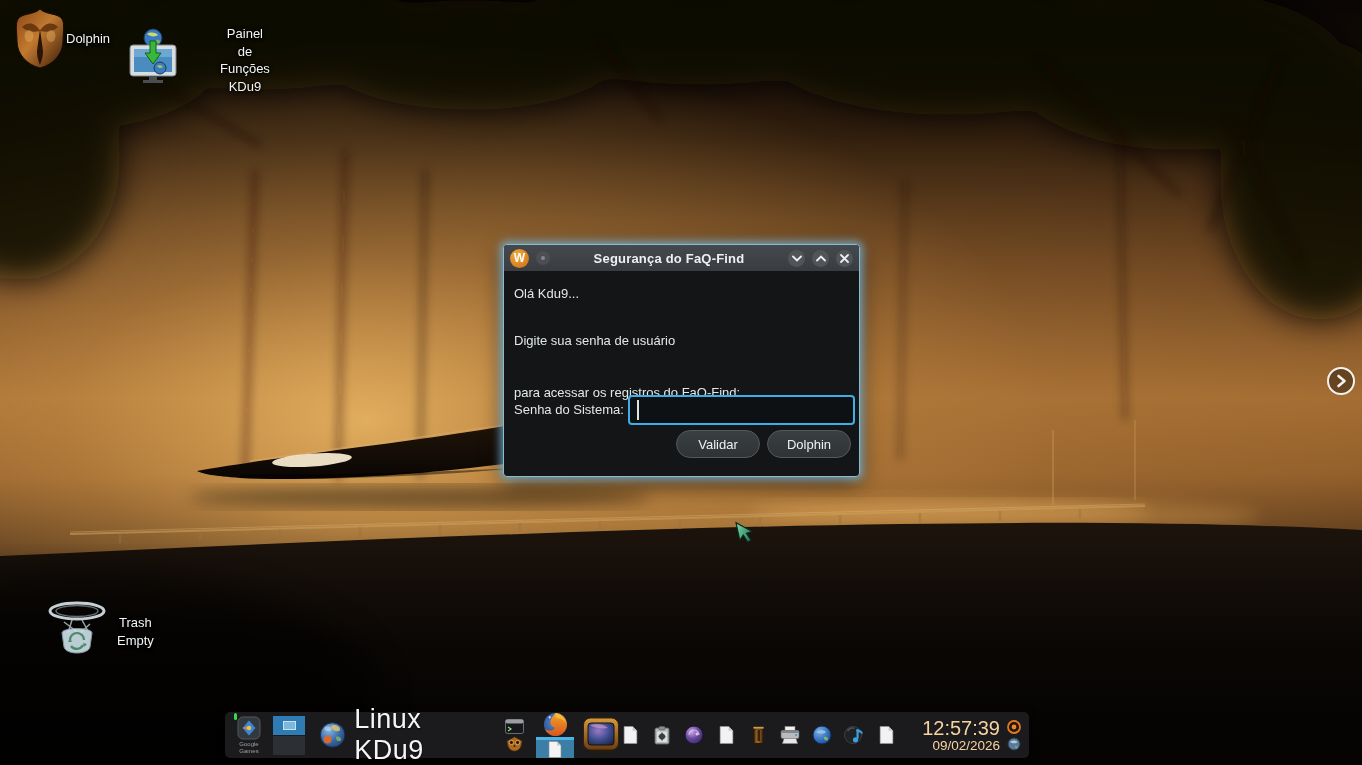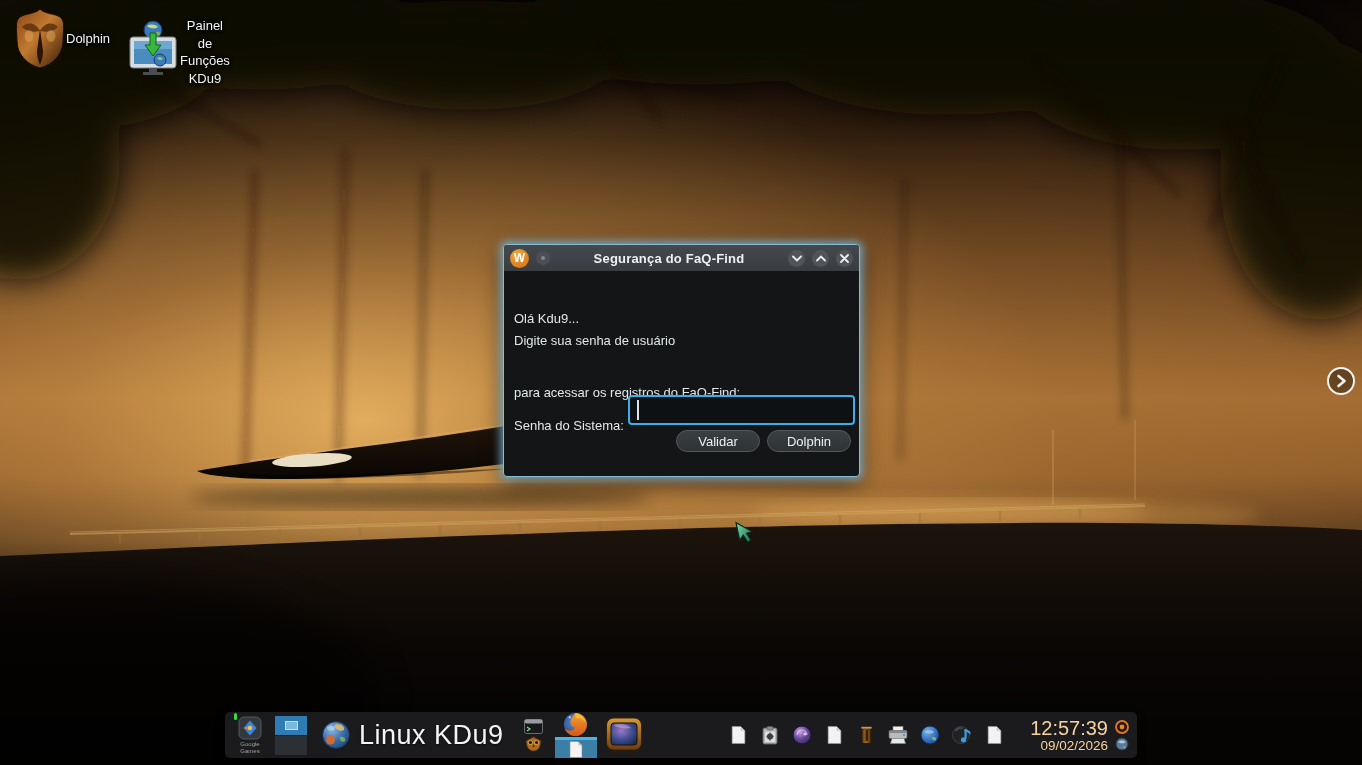--- a/index.html
+++ b/index.html
@@ -23,39 +23,39 @@
   .app-badge{width:19px;height:19px;border-radius:50%;background:radial-gradient(circle at 35% 30%,#f2a93e,#d87f1d 70%,#b8650f);
       color:#fff;font-size:12px;font-weight:bold;display:grid;place-items:center;line-height:1;}
   .pin-btn{width:14px;height:14px;border-radius:50%;background:#4b4f53;display:grid;place-items:center;}
   .pin-btn::after{content:"";width:4px;height:4px;border-radius:50%;background:#83878b;}
   .tb-title{flex:1;text-align:center;color:#eef1f3;font-size:13px;font-weight:bold;letter-spacing:.2px;
       overflow:hidden;white-space:nowrap;}
   .wbtn{width:17px;height:17px;border-radius:50%;background:#515558;display:grid;place-items:center;flex:0 0 auto;}
   .wbtn svg{display:block;}
   .dialog-body{position:relative;height:207px;font-size:13px;color:#e3e7e9;}
   .d-line{position:absolute;left:10px;}
-  .d-line1{top:40px;} .d-line2{top:62px;text-align:center;} .d-line3{top:114px;}
-  .field-label{position:absolute;left:10px;top:140px;line-height:30px;}
+  .d-line1{top:15px;} .d-line2{top:62px;text-align:center;} .d-line3{top:114px;}
+  .field-label{position:absolute;left:10px;top:124px;line-height:30px;}
   .input-wrap{position:absolute;left:124px;top:124px;width:227px;height:30px;}
   .pw-input{width:100%;height:100%;background:#0e1113;border:2px solid #3daee9;border-radius:4px;
       color:#e3e7e9;font-size:13px;padding:0 8px;outline:none;font-family:inherit;}
   .caret{position:absolute;left:9px;top:5px;width:2px;height:20px;background:#dfe3e6;}
   .btn-row{position:absolute;top:159px;right:8px;display:flex;gap:7px;}
-  .dlg-btn{height:22px;min-width:84px;padding:0 16px;background:linear-gradient(#3a3f42,#2f3336);
+  .dlg-btn{height:28px;min-width:84px;padding:0 16px;background:linear-gradient(#3a3f42,#2f3336);
       border:1px solid #54595d;border-radius:16px;color:#eef1f2;font-size:13px;font-family:inherit;}
 
   
   .expander{position:absolute;left:1327px;top:367px;width:28px;height:28px;border:2.5px solid #f2f2f2;
       border-radius:50%;background:rgba(0,0,0,.35);display:grid;place-items:center;}
 
   
   .cursor{position:absolute;left:734px;top:521px;pointer-events:none;}
 
   
-  .taskbar{position:absolute;left:225px;top:712px;width:912px;height:46px;background:#1b1b1d;
+  .taskbar{position:absolute;left:225px;top:712px;width:804px;height:46px;background:#1b1b1d;
       border-radius:5px;display:flex;align-items:center;padding:0 8px;box-shadow:0 2px 8px rgba(0,0,0,.5);}
   .launcher{position:relative;width:30px;display:flex;flex-direction:column;align-items:center;margin-left:2px;}
   .launch-dot{position:absolute;left:-1px;top:-3px;width:3px;height:7px;border-radius:2px;background:#39d94f;}
   .launcher-label{margin-top:1px;width:28px;font-size:6px;line-height:1.1;color:#9aa0a4;text-align:center;}
   .pager{margin-left:10px;width:32px;display:flex;flex-direction:column;gap:1px;}
   .pager-cell{width:32px;height:19px;background:#2c2f33;display:grid;place-items:center;}
   .pager-cell.active{background:#2f7cb5;}
   .pager-win{width:13px;height:9px;background:#7db8dc;border:1px solid #c4e2f2;}
   .panel-globe{margin-left:14px;}
   .panel-title{margin-left:8px;font-size:27px;color:#f4f5f9;letter-spacing:.5px;text-shadow:0 1px 2px rgba(0,0,0,.6);}
@@ -182,39 +182,54 @@
         <path d="M26,2 C20,8 8,6 4,12 C1,17 3,26 3,34 C3,48 14,58 26,61 C38,58 49,48 49,34 C49,26 51,17 48,12 C44,6 32,8 26,2 Z" fill="url(#dg)" stroke="#1a0c04" stroke-width="1"></path>
         <path d="M8,20 C14,14 22,16 26,24 C30,16 38,14 44,20 C40,24 34,26 26,24 C18,26 12,24 8,20 Z" fill="#5a2c0c" opacity="0.8"></path>
         <path d="M26,22 L23,44 C23,51 25,55 26,58 C27,55 29,51 29,44 Z" fill="#2a1408"></path>
         <ellipse cx="15" cy="29" rx="4.5" ry="6" fill="#e8b060" opacity="0.45"></ellipse>
         <ellipse cx="37" cy="29" rx="4.5" ry="6" fill="#e8b060" opacity="0.45"></ellipse>
       </svg>
     </div>
     <div class="di-label">Dolphin</div>
   </div>
 
-  <div class="desk-icon" style="left:126px;top:13px;">
+  <div class="desk-icon" style="left:126px;top:21px;gap:40px;">
     <div class="di-img">
       <svg width="54" height="62" viewBox="0 0 54 62">
         <circle cx="27" cy="10" r="9" fill="#3a7ac0" stroke="#1a3a60"></circle>
         <path d="M21,6 C24,4 29,4 32,7 C30,9 24,9 21,6 Z" fill="#c8dc70"></path>
         <path d="M30,12 C33,11 35,13 34,15 C31,16 29,14 30,12 Z" fill="#7ab060"></path>
         <rect x="4" y="17" width="46" height="31" rx="3" fill="#d8dde0" stroke="#7a8084"></rect>
         <rect x="8" y="21" width="38" height="23" fill="#4a8cc0"></rect>
         <rect x="8" y="21" width="38" height="8" fill="#7ab4dc" opacity="0.7"></rect>
         <path d="M24,13 L30,13 L30,25 L35,25 L27,36 L19,25 L24,25 Z" fill="#38b838" stroke="#156015"></path>
         <circle cx="34" cy="40" r="6" fill="#3a7ac0" stroke="#1a3a60"></circle>
         <path d="M31,38 C33,36 36,37 37,39 C35,41 32,40 31,38 Z" fill="#9ac860"></path>
         <path d="M23,48 h8 v4 h6 v3 h-20 v-3 h6 z" fill="#4a4e52"></path>
       </svg>
     </div>
     <div class="di-label">Painel de
 Funções KDu9</div>
   </div>
 
+  <div class="desk-icon" style="left:37px;top:598px;">
+    <div class="di-img">
+      <svg width="80" height="64" viewBox="0 0 80 64">
+        <ellipse cx="40" cy="13" rx="27" ry="8" fill="none" stroke="#dce6ea" stroke-width="3" opacity="0.9"></ellipse>
+        <ellipse cx="40" cy="13" rx="21" ry="5.5" fill="none" stroke="#9cb2bc" stroke-width="1.5" opacity="0.6"></ellipse>
+        <path d="M27,24 L39,33 M35,22 L31,35 M45,22 L51,33 M53,26 L43,35" stroke="#aebec6" stroke-width="1.5" opacity="0.85" fill="none"></path>
+        <path d="M25,35 C25,29 55,29 55,35 L53,49 C51,57 29,57 27,49 Z" fill="#cfe2ea" opacity="0.9" stroke="#8fa5b0"></path>
+        <path d="M33,42 a7,7 0 0 1 14,0" stroke="#4a8a6a" stroke-width="2.2" fill="none"></path>
+        <path d="M46,47 a7,7 0 0 1 -12,1" stroke="#4a8a6a" stroke-width="2.2" fill="none"></path>
+        <path d="M33,40 l-2,4 l4,0 z M47,49 l3,-3 l-4,-1 z" fill="#4a8a6a"></path>
+      </svg>
+    </div>
+    <div class="di-label">Trash
+Empty</div>
+  </div>
 
   <div class="dialog">
     <div class="titlebar">
       <span class="app-badge">
           <span>W</span>
         </span>
       <span class="pin-btn"></span>
       <span class="tb-title">Segurança do FaQ-Find</span>
       <span class="wbtn">
         <svg width="10" height="7" viewBox="0 0 10 7">

